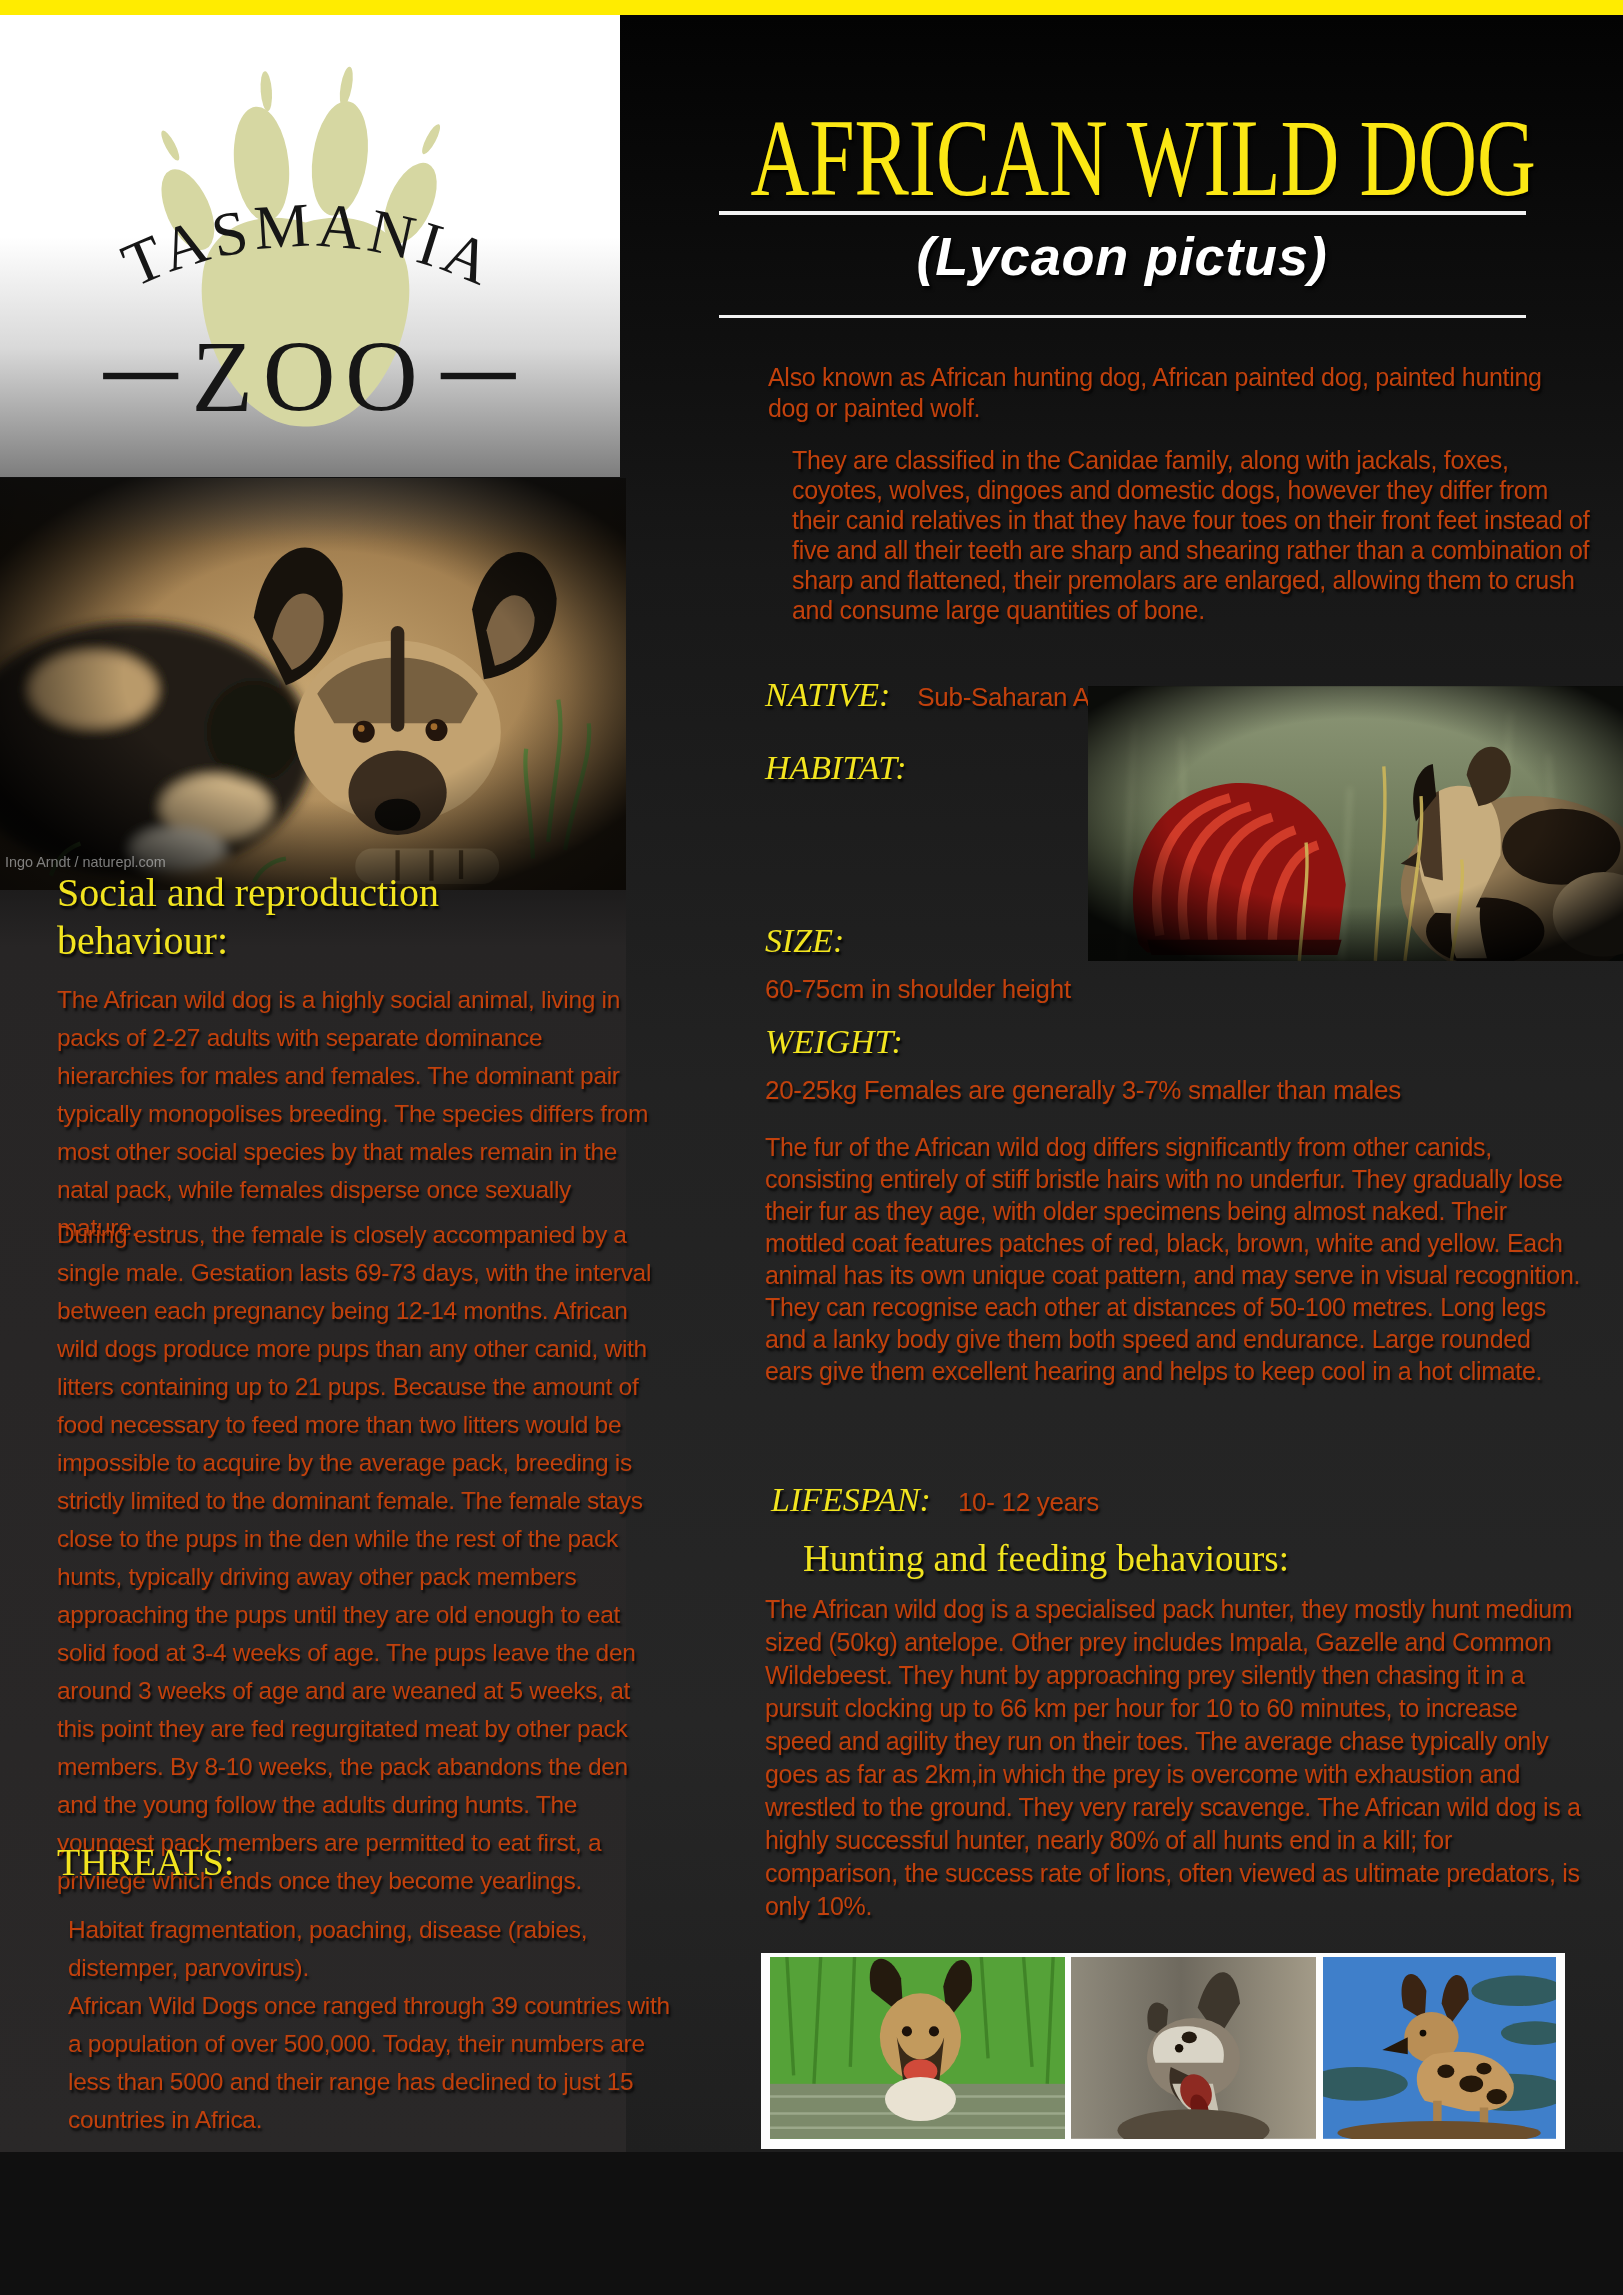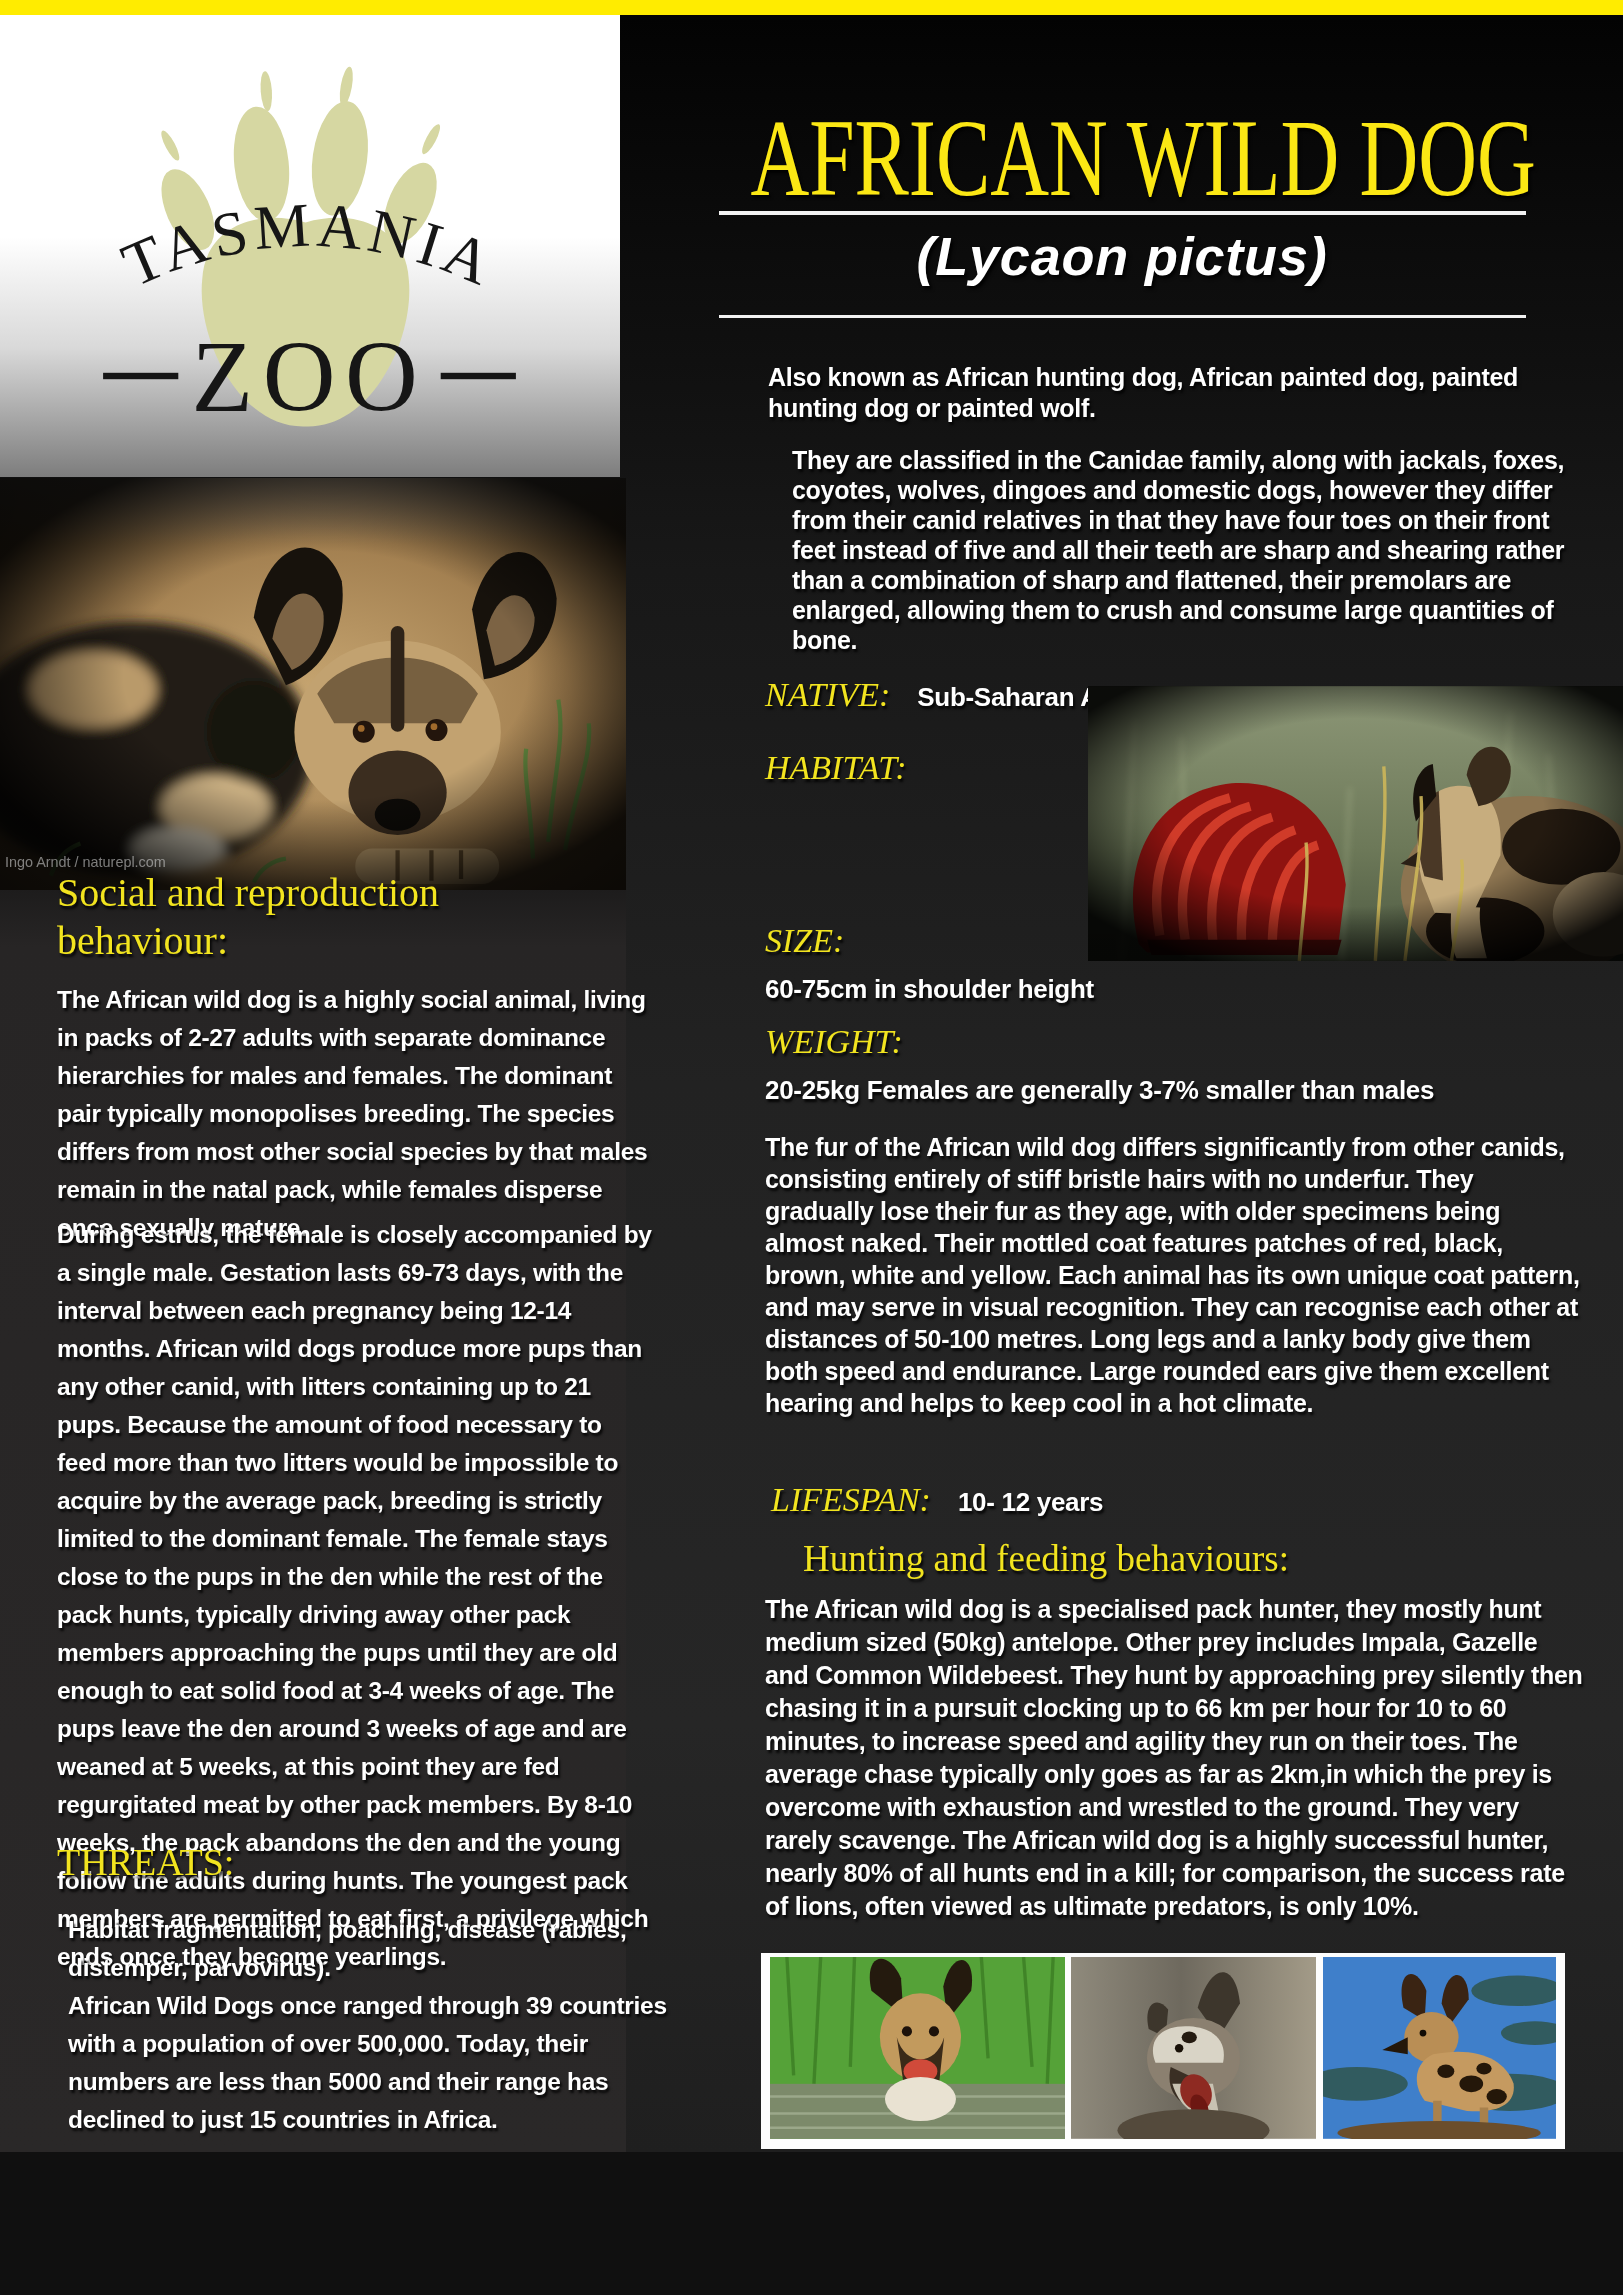--- a/index.html
+++ b/index.html
@@ -24,21 +24,21 @@
                 linear-gradient(180deg, rgba(125,125,125,.55) 0%, transparent 16%);}
   .photo-credit{left:5px;bottom:20px;color:rgba(205,205,205,.6);font-size:14.4px;z-index:3;}
 
   .carcass-photo{left:1088px;top:686px;width:535px;height:275px;}
   .carcass-photo::after{content:'';position:absolute;inset:0;
      background:radial-gradient(ellipse 64% 62% at 50% 46%, transparent 55%, rgba(0,0,0,.92) 98%);}
 
   
   .serif-head{font-family:"Liberation Serif",serif;color:#f2e41f;font-weight:400;
               text-shadow:1.7px 2.5px 2.5px rgba(0,0,0,.9);}
-  .body-text{color:#ffffff;font-weight:700;letter-spacing:-0.3px;
+  .body-text{color:#c2410c;font-weight:400;letter-spacing:-0.3px;
              text-shadow:1.7px 2.5px 2.5px rgba(0,0,0,.85);}
 
   .poster-title{left:620px;top:95px;width:1004px;text-align:center;
      font-family:"Liberation Serif",serif;font-size:110px;color:#fbe714;
      transform:scaleX(.74);transform-origin:center top;white-space:nowrap;
      text-shadow:2.5px 3.4px 3.4px rgba(0,0,0,.9);}
   .rule{left:719px;width:807px;height:4.2px;background:#f2f2f2;}
   .subtitle{left:620px;top:225px;width:1004px;text-align:center;color:#fff;
      font-size:54px;font-weight:700;font-style:italic;letter-spacing:0.8px;
      text-shadow:2.5px 3.4px 3.4px rgba(0,0,0,.9);}

